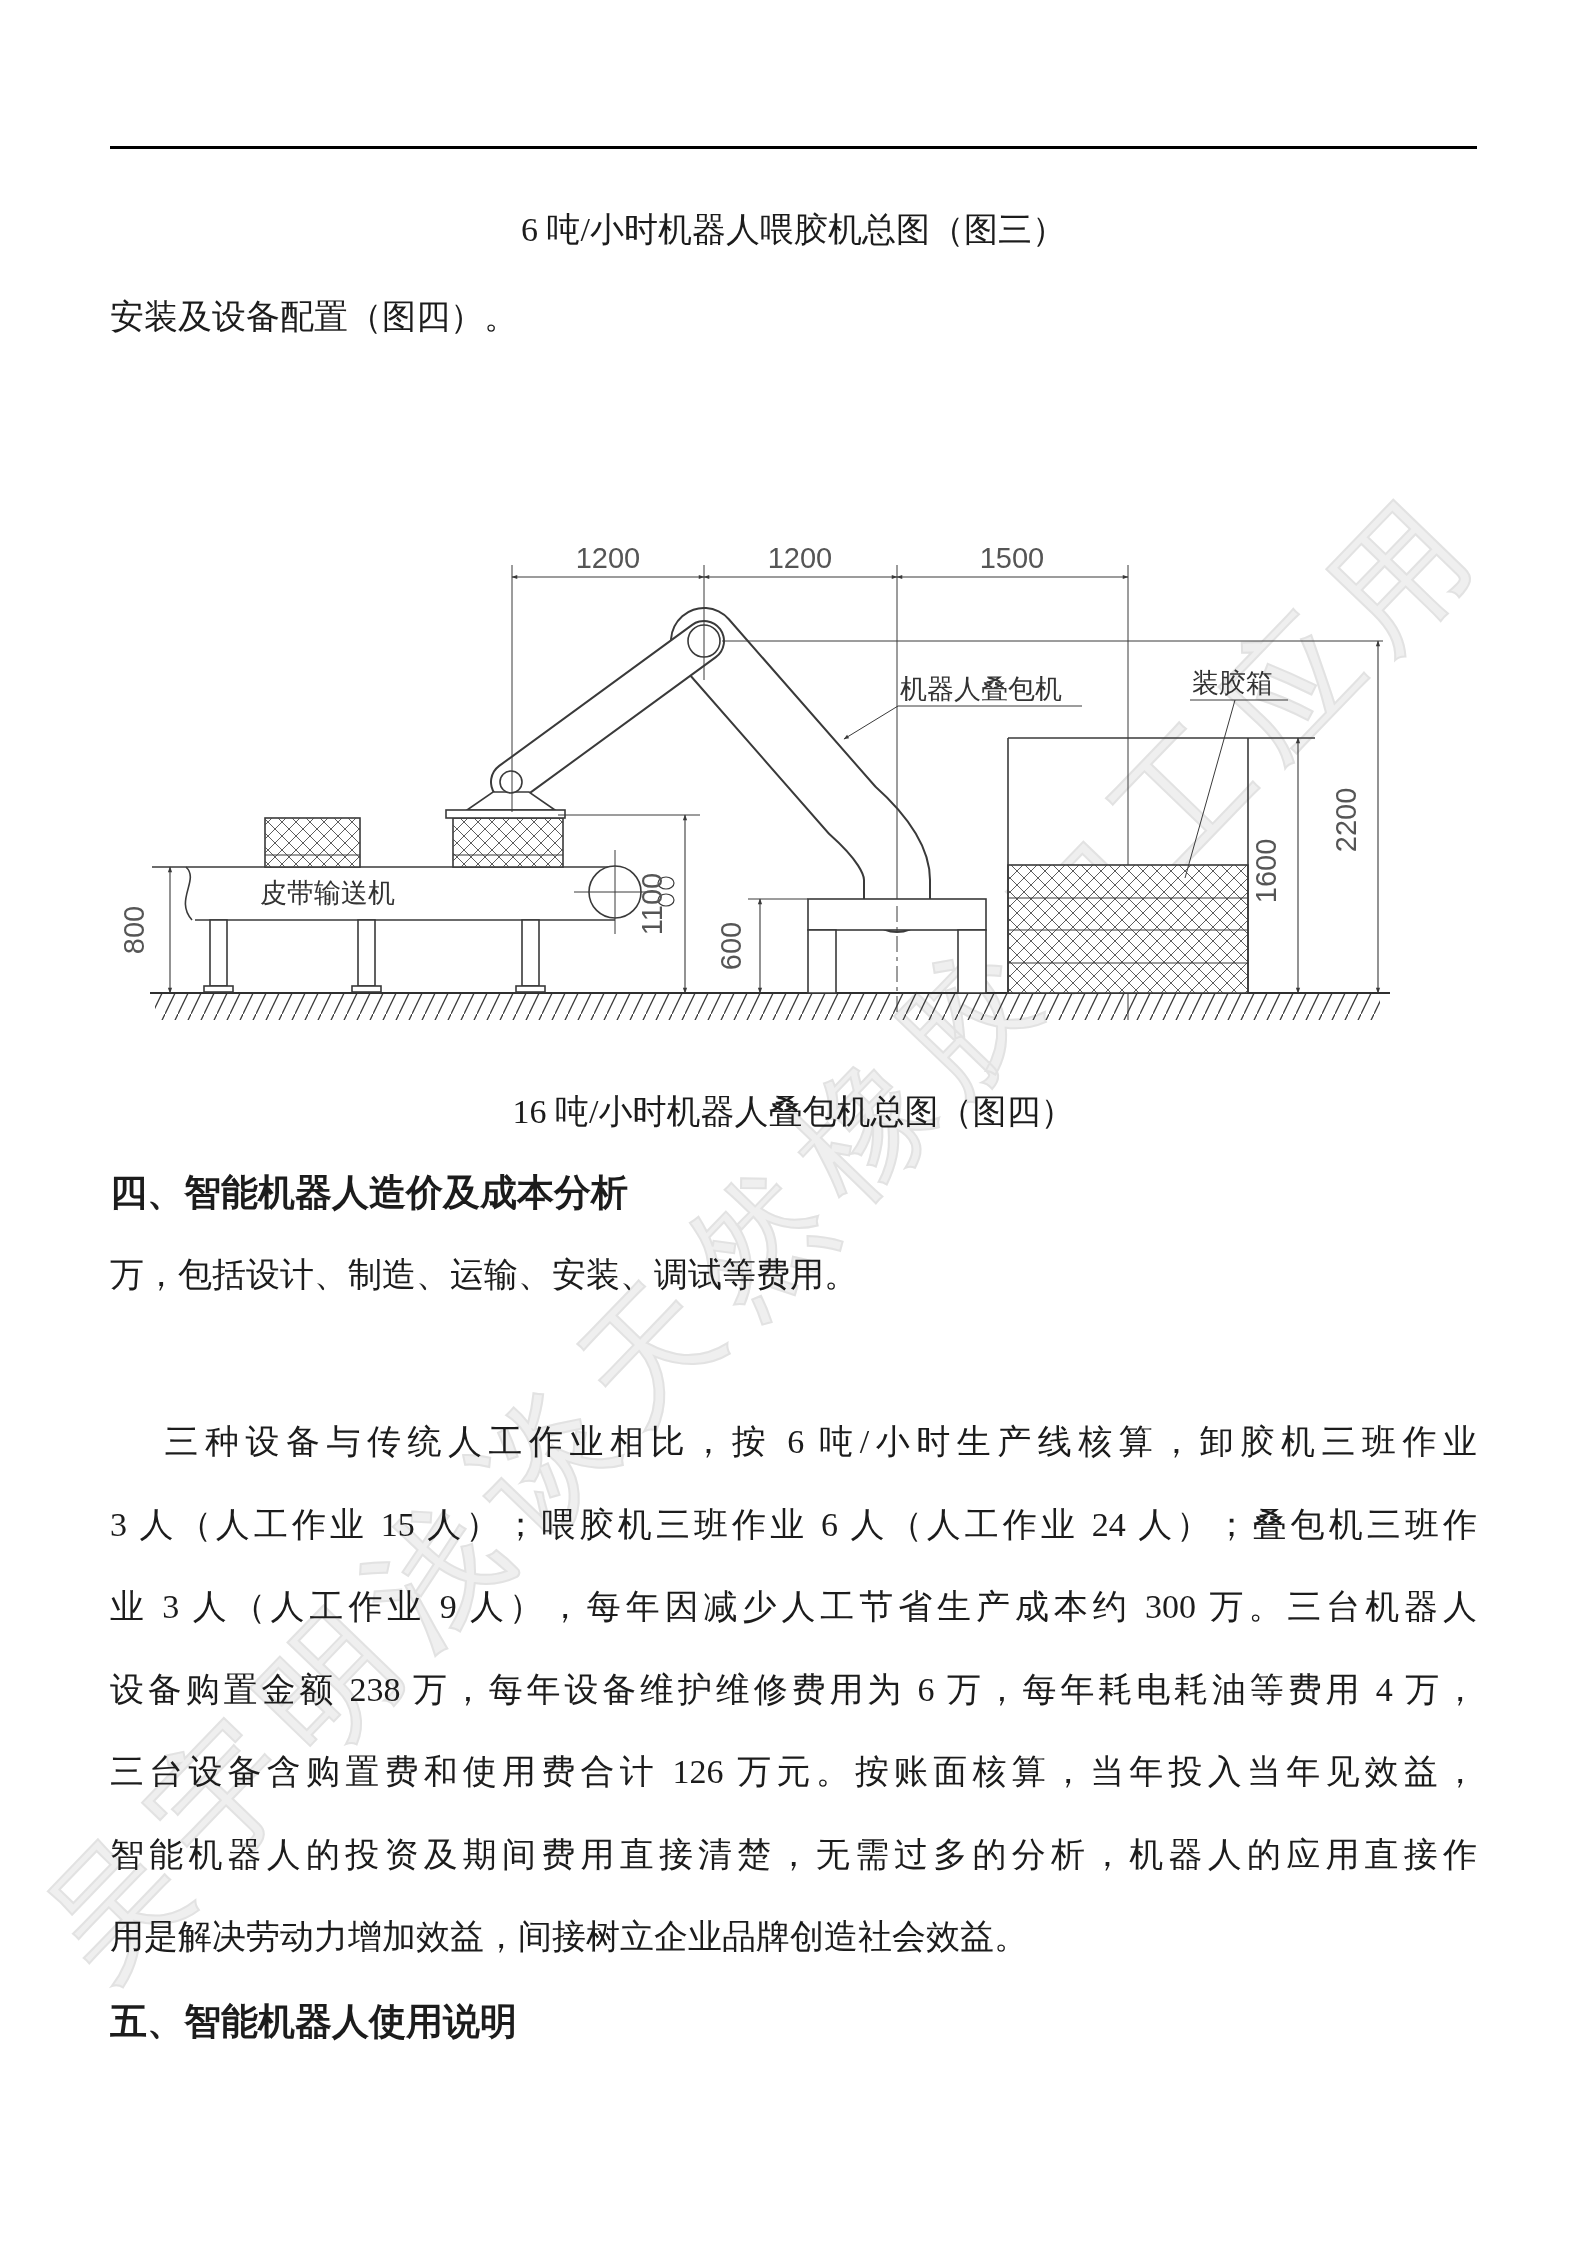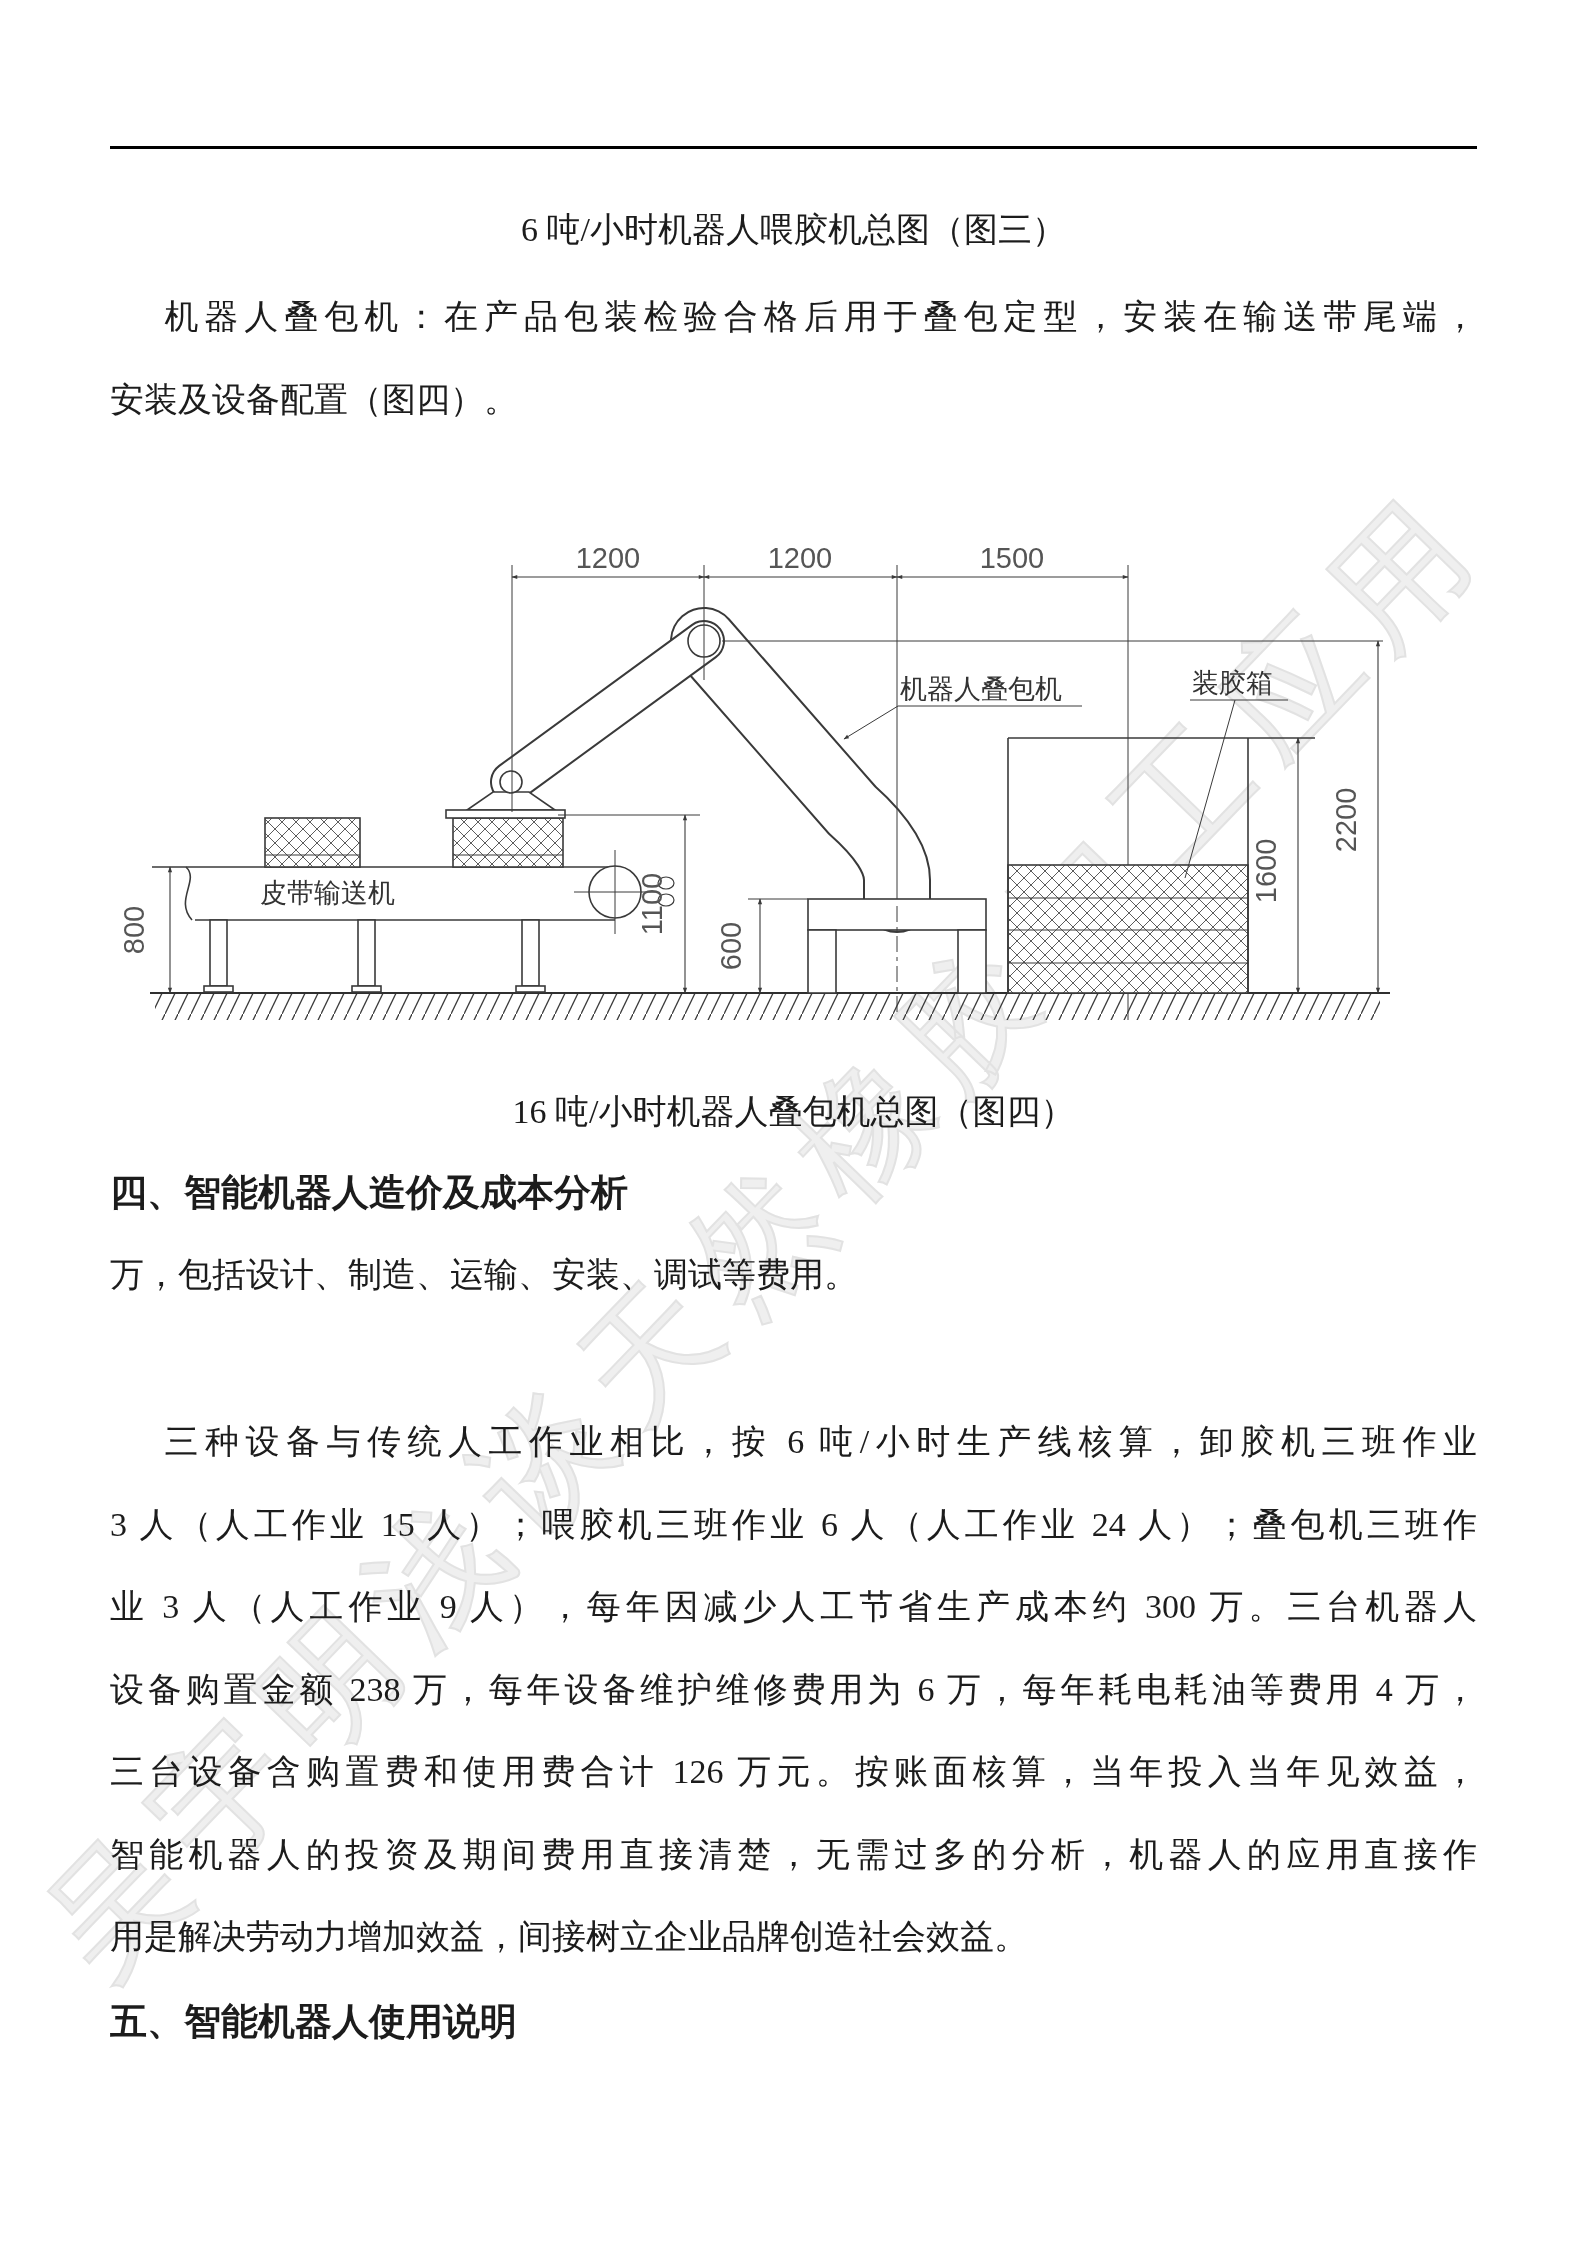--- a/index.html
+++ b/index.html
@@ -34,21 +34,20 @@
 
 <div class="content">
 
   <div class="rule"></div>
 
   <div class="block centered" style="top:189px;">
     <div class="line centered">6 吨/小时机器人喂胶机总图（图三）</div>
   </div>
 
   <div class="block" style="top:276px;">
-    <div class="line indent">机器人叠包机：在产品包装检验合格后用于叠包定型，安装在输送带尾端，</div>
     <div class="line last">安装及设备配置（图四）。</div>
   </div>
 
   <svg style="position:absolute;left:100px;top:528px;" width="1380" height="520" viewBox="0 0 1380 520">
     <defs>
       <pattern id="gh" width="13" height="27" patternUnits="userSpaceOnUse">
         <path d="M0,27 L13,0" stroke="#3a3a3a" stroke-width="1.3" fill="none"></path>
       </pattern>
       <pattern id="xh" width="14" height="14" patternUnits="userSpaceOnUse">
         <path d="M0,0 L14,14 M14,0 L0,14" stroke="#4a4a4a" stroke-width="0.9" fill="none"></path>

